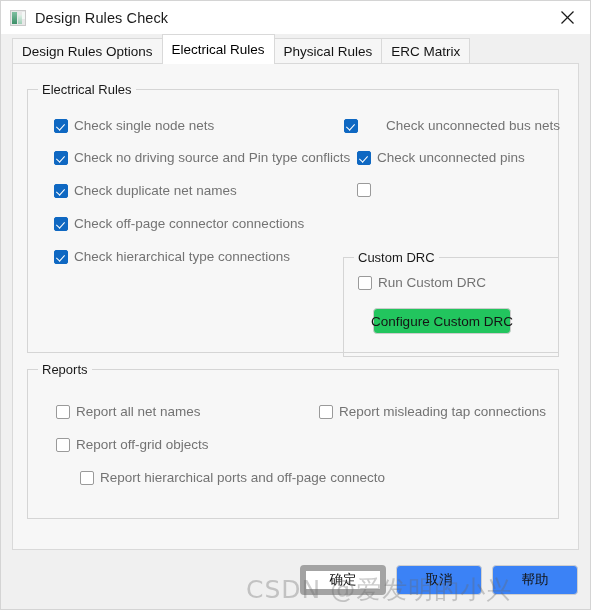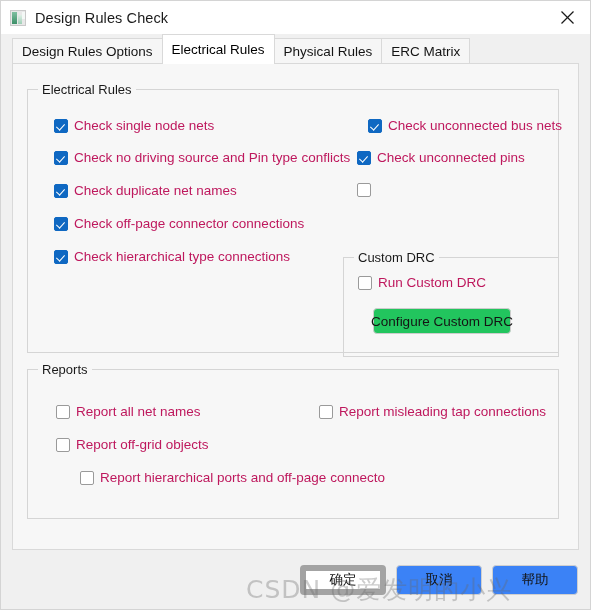--- a/index.html
+++ b/index.html
@@ -183,21 +183,21 @@
     left: 3px;
     top: 2px;
     width: 4px;
     height: 7px;
     border: solid #ffffff;
     border-width: 0 1.6px 1.6px 0;
     transform: rotate(42deg);
   }
   .cb-label {
     font-size: 13.5px;
-    color: #be185d;
+    color: #737373;
   }
 
   
   .pushbtn {
     position: absolute;
     background: #22c55e;
     border: 1px solid #cdcdcd;
     border-radius: 4px;
     font-size: 13.5px;
     color: #141414;
@@ -300,21 +300,21 @@
       </div>
       <div class="cb-row" style="left:26px; top:126px;">
         <span class="cb checked"></span>
         <span class="cb-label">Check off-page connector connections</span>
       </div>
       <div class="cb-row" style="left:26px; top:159px;">
         <span class="cb checked"></span>
         <span class="cb-label">Check hierarchical type connections</span>
       </div>
 
-      <div class="cb-row" style="left:340px; top:28px;">
+      <div class="cb-row" style="left:316px; top:28px;gap:22px;">
         <span class="cb checked"></span>
         <span class="cb-label">Check unconnected bus nets</span>
       </div>
       <div class="cb-row" style="left:329px; top:60px;">
         <span class="cb checked"></span>
         <span class="cb-label">Check unconnected pins</span>
       </div>
       <div class="cb-row" style="left:329px; top:93px;">
         <span class="cb unchecked"></span>
       </div>

